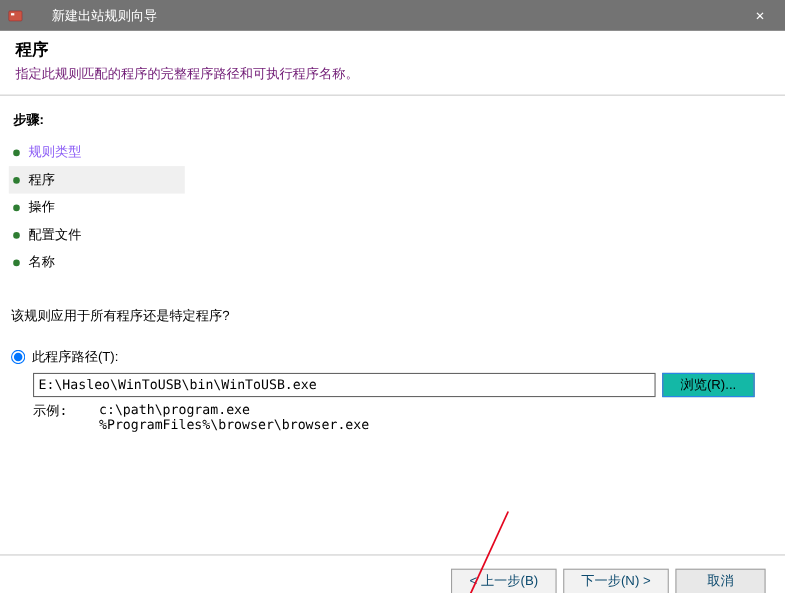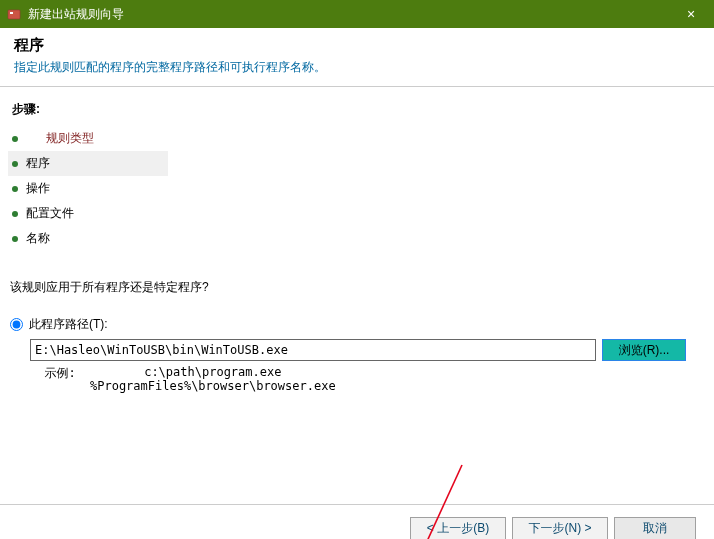--- a/index.html
+++ b/index.html
@@ -6,26 +6,27 @@
   body {
     font-family: "Microsoft YaHei", "SimSun", Arial, sans-serif;
     font-size: 12px;
     background: #fff;
     width: 714px;
     height: 539px;
     overflow: hidden;
   }
   .titlebar {
     height: 28px;
-    background: #4d7c0f;
+    background: #737373;
     color: #fff;
     display: flex;
     align-items: center;
     padding-left: 6px;
     position: relative;
+    gap: 19px;
   }
   .titlebar .icon {
     width: 16px; height: 16px;
     margin-right: 6px;
     display: inline-flex;
     align-items: center; justify-content: center;
   }
   .titlebar .title { font-size: 12px; }
   .titlebar .close {
     position: absolute;
@@ -34,21 +35,21 @@
     display: flex; align-items: center; justify-content: center;
     font-size: 14px;
     color: #fff;
   }
   .header {
     padding: 8px 14px 10px 14px;
     border-bottom: 1px solid #ccc;
     background: #fff;
   }
   .header h1 { font-size: 15px; font-weight: bold; color: #000; margin-bottom: 4px;}
-  .header p { font-size: 12px; color: #0369a1; }
+  .header p { font-size: 12px; color: #701a75; }
   .body {
     display: flex;
     height: calc(539px - 28px - 46px - 48px);
     flex-direction: column;
   }
   .sidebar {
     width: 180px;
     padding: 14px 12px;
   }
   .sidebar .label { font-weight: bold; font-size: 12px; margin-bottom: 8px; }
@@ -58,21 +59,21 @@
     font-size: 12px;
   }
   .step .bullet {
     width: 6px; height: 6px;
     border-radius: 50%;
     background: #2e7d32;
     margin-right: 8px;
     flex-shrink: 0;
   }
   .step.active { background: #f0f0f0; padding-left:4px; margin-left:-4px; padding-right:4px;}
-  .step a { color: #7f1d1d; text-decoration: none; margin-left: 20px; }
+  .step a { color: #8b5cf6; text-decoration: none; }
   .content {
     flex: 1;
     padding: 14px 28px 14px 10px;
     position: relative;
   }
   .content .q { margin-bottom: 20px; font-size: 12px; }
   .option-group { margin-bottom: 20px; }
   .radio-row { display: flex; align-items: center; margin-bottom: 2px; }
   .radio-row input { margin-right: 6px; }
   .radio-row label { font-size: 12px; }
@@ -91,21 +92,21 @@
   }
   .path-row button {
     width: 84px; height: 22px;
     margin-left: 6px;
     font-size: 12px;
     background: #14b8a6;
     border: 1px solid #888;
     outline: 1px solid #2a84e8;
     outline-offset: -1px;
   }
-  .example { margin-left: 20px; font-family: "SimSun", monospace; font-size: 12px; margin-top: 4px; display:flex;text-align:center;}
+  .example { margin-left: 20px; font-family: "SimSun", monospace; font-size: 12px; margin-top: 4px; display:flex;}
   .example .lbl { width: 60px; }
   .example .paths { white-space: pre; }
   .footer {
     height: 48px;
     border-top: 1px solid #ccc;
     display: flex;
     align-items: center;
     justify-content: flex-end;
     padding-right: 18px;
     gap: 6px;

